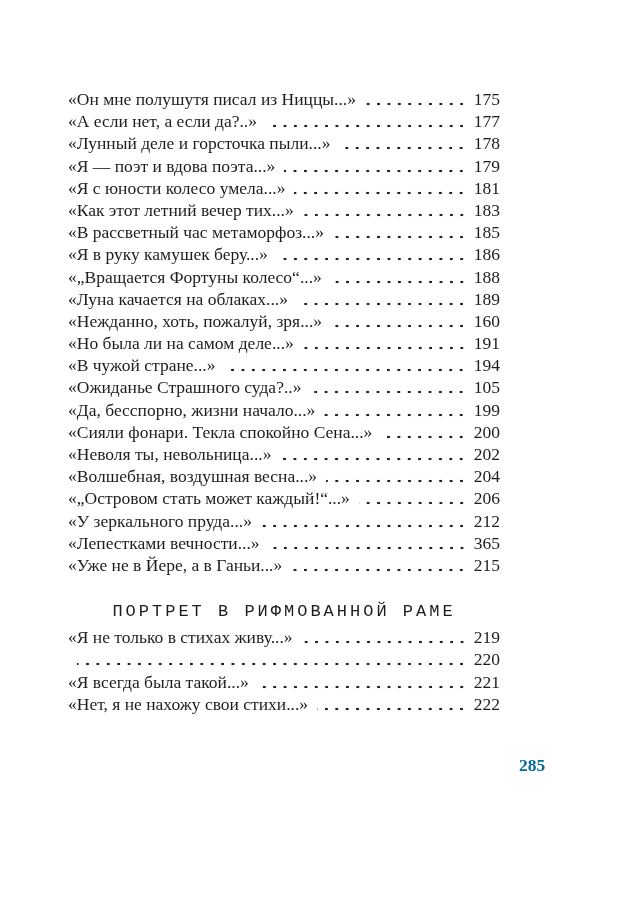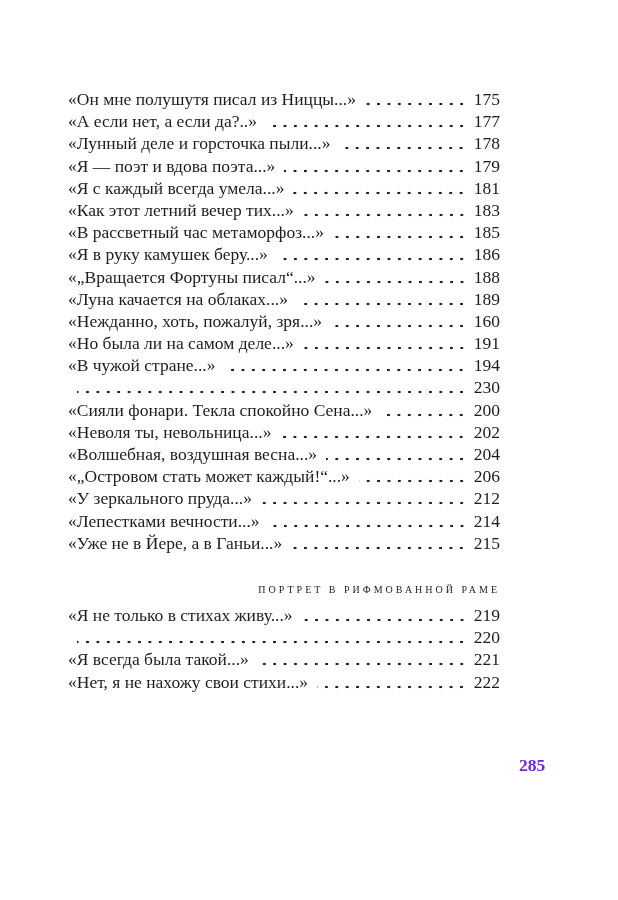--- a/index.html
+++ b/index.html
@@ -47,34 +47,35 @@
     height: 4px;
     background-image: radial-gradient(circle, #222222 1.15px, transparent 1.55px);
     background-size: 10.4px 4px;
     background-repeat: repeat-x;
     background-position: right center;
   }
   .toc-page {
     white-space: nowrap;
   }
   .toc-heading {
-    text-align: right;
+    text-align: center;
     margin: 26px 0 6px 0;
-    font-size: 10px;
+    font-size: 17px;
     line-height: 18px;
     letter-spacing: 3px;
     white-space: nowrap;
+    font-family: Liberation Mono, monospace;
   }
   .folio {
     position: absolute;
     left: 519px;
     top: 755px;
     font-size: 17.5px;
     font-weight: bold;
-    color: #6d28d9;
+    color: #0369a1;
   }
 </style>
 </head>
 <body>
 
 <div class="page">
   <div class="toc" id="toc-root">
       <div class="toc-row">
         <span class="toc-title">«Он мне полушутя писал из Ниццы...»</span>
         <span class="toc-leader"></span>
@@ -89,41 +90,41 @@
         <span class="toc-title">«Лунный деле и горсточка пыли...»</span>
         <span class="toc-leader"></span>
         <span class="toc-page">178</span>
       </div>
       <div class="toc-row">
         <span class="toc-title">«Я — поэт и вдова поэта...»</span>
         <span class="toc-leader"></span>
         <span class="toc-page">179</span>
       </div>
       <div class="toc-row">
-        <span class="toc-title">«Я с каждый всегда умела...»</span>
+        <span class="toc-title">«Я с юности колесо умела...»</span>
         <span class="toc-leader"></span>
         <span class="toc-page">181</span>
       </div>
       <div class="toc-row">
         <span class="toc-title">«Как этот летний вечер тих...»</span>
         <span class="toc-leader"></span>
         <span class="toc-page">183</span>
       </div>
       <div class="toc-row">
         <span class="toc-title">«В рассветный час метаморфоз...»</span>
         <span class="toc-leader"></span>
         <span class="toc-page">185</span>
       </div>
       <div class="toc-row">
         <span class="toc-title">«Я в руку камушек беру...»</span>
         <span class="toc-leader"></span>
         <span class="toc-page">186</span>
       </div>
       <div class="toc-row">
-        <span class="toc-title">«„Вращается Фортуны писал“...»</span>
+        <span class="toc-title">«„Вращается Фортуны колесо“...»</span>
         <span class="toc-leader"></span>
         <span class="toc-page">188</span>
       </div>
       <div class="toc-row">
         <span class="toc-title">«Луна качается на облаках...»</span>
         <span class="toc-leader"></span>
         <span class="toc-page">189</span>
       </div>
       <div class="toc-row">
         <span class="toc-title">«Нежданно, хоть, пожалуй, зря...»</span>
@@ -134,22 +135,28 @@
         <span class="toc-title">«Но была ли на самом деле...»</span>
         <span class="toc-leader"></span>
         <span class="toc-page">191</span>
       </div>
       <div class="toc-row">
         <span class="toc-title">«В чужой стране...»</span>
         <span class="toc-leader"></span>
         <span class="toc-page">194</span>
       </div>
       <div class="toc-row">
-        <span class="toc-leader"></span>
-        <span class="toc-page">230</span>
+        <span class="toc-title">«Ожиданье Страшного суда?..»</span>
+        <span class="toc-leader"></span>
+        <span class="toc-page">105</span>
+      </div>
+      <div class="toc-row">
+        <span class="toc-title">«Да, бесспорно, жизни начало...»</span>
+        <span class="toc-leader"></span>
+        <span class="toc-page">199</span>
       </div>
       <div class="toc-row">
         <span class="toc-title">«Сияли фонари. Текла спокойно Сена...»</span>
         <span class="toc-leader"></span>
         <span class="toc-page">200</span>
       </div>
       <div class="toc-row">
         <span class="toc-title">«Неволя ты, невольница...»</span>
         <span class="toc-leader"></span>
         <span class="toc-page">202</span>
@@ -165,21 +172,21 @@
         <span class="toc-page">206</span>
       </div>
       <div class="toc-row">
         <span class="toc-title">«У зеркального пруда...»</span>
         <span class="toc-leader"></span>
         <span class="toc-page">212</span>
       </div>
       <div class="toc-row">
         <span class="toc-title">«Лепестками вечности...»</span>
         <span class="toc-leader"></span>
-        <span class="toc-page">214</span>
+        <span class="toc-page">365</span>
       </div>
       <div class="toc-row">
         <span class="toc-title">«Уже не в Йере, а в Ганьи...»</span>
         <span class="toc-leader"></span>
         <span class="toc-page">215</span>
       </div>
       <div class="toc-heading">ПОРТРЕТ В РИФМОВАННОЙ РАМЕ</div>
       <div class="toc-row">
         <span class="toc-title">«Я не только в стихах живу...»</span>
         <span class="toc-leader"></span>

